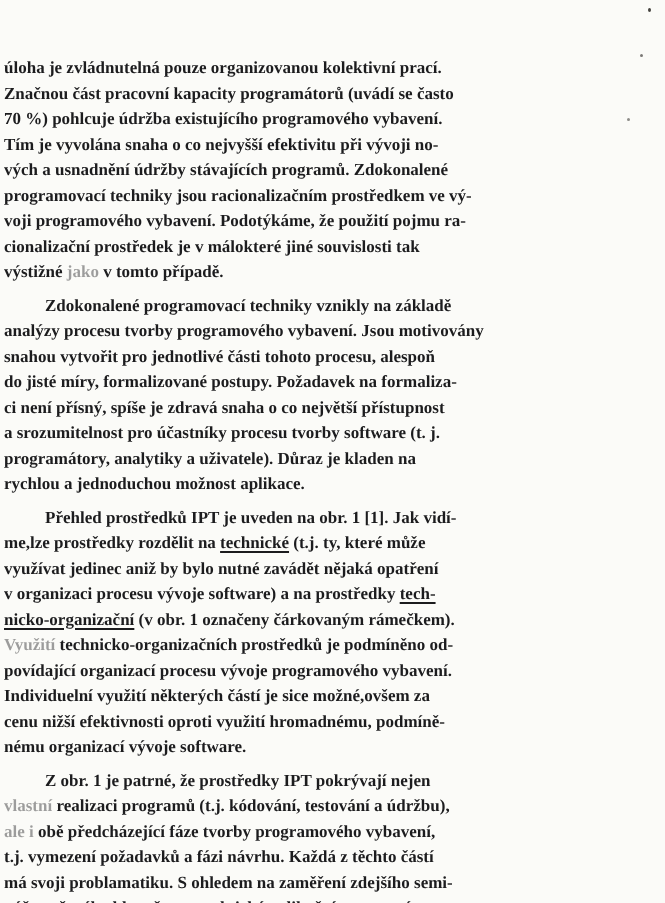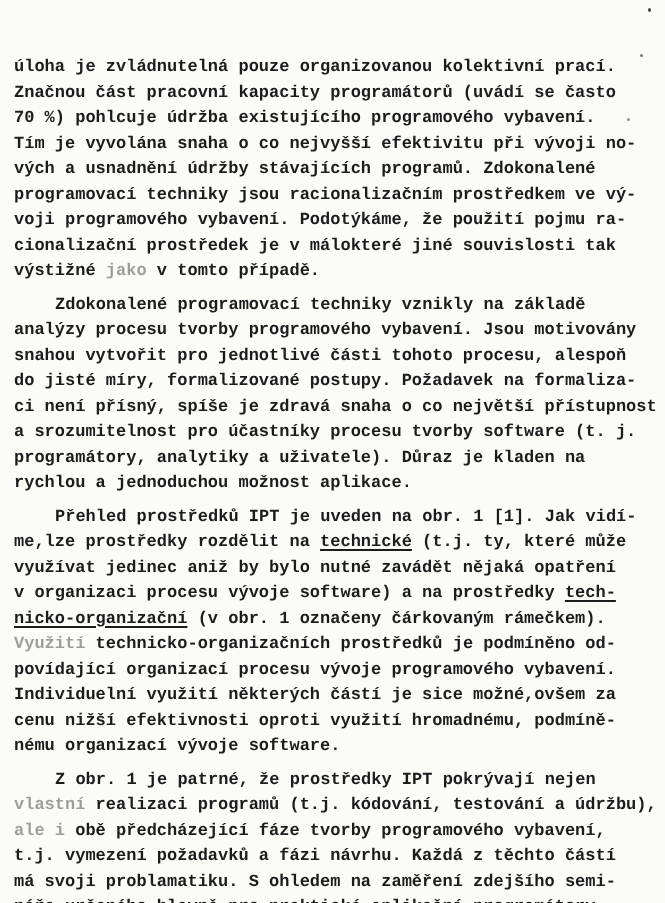--- a/index.html
+++ b/index.html
@@ -11,28 +11,27 @@
     height: 903px;
     background: #fbfbf8;
     overflow: hidden;
     position: relative;
   }
   .page {
     position: absolute;
     inset: 0;
     padding: 4px 0 0 4px;
     box-sizing: border-box;
-    font-family: Liberation Mono, monospace;
+    font-family: Liberation Serif, serif;
     font-weight: 700;
     font-size: 17px;
     line-height: 25.5px;
     color: #1c1c1e;
     white-space: pre;
     text-rendering: geometricPrecision;
-    margin-left: 10px;
   }
   .para {
     margin: 0 0 8px 0;
   }
   .para:last-child {
     margin-bottom: 0;
   }
   .para.indent .line:first-child {
     padding-left: 41px;
   }

